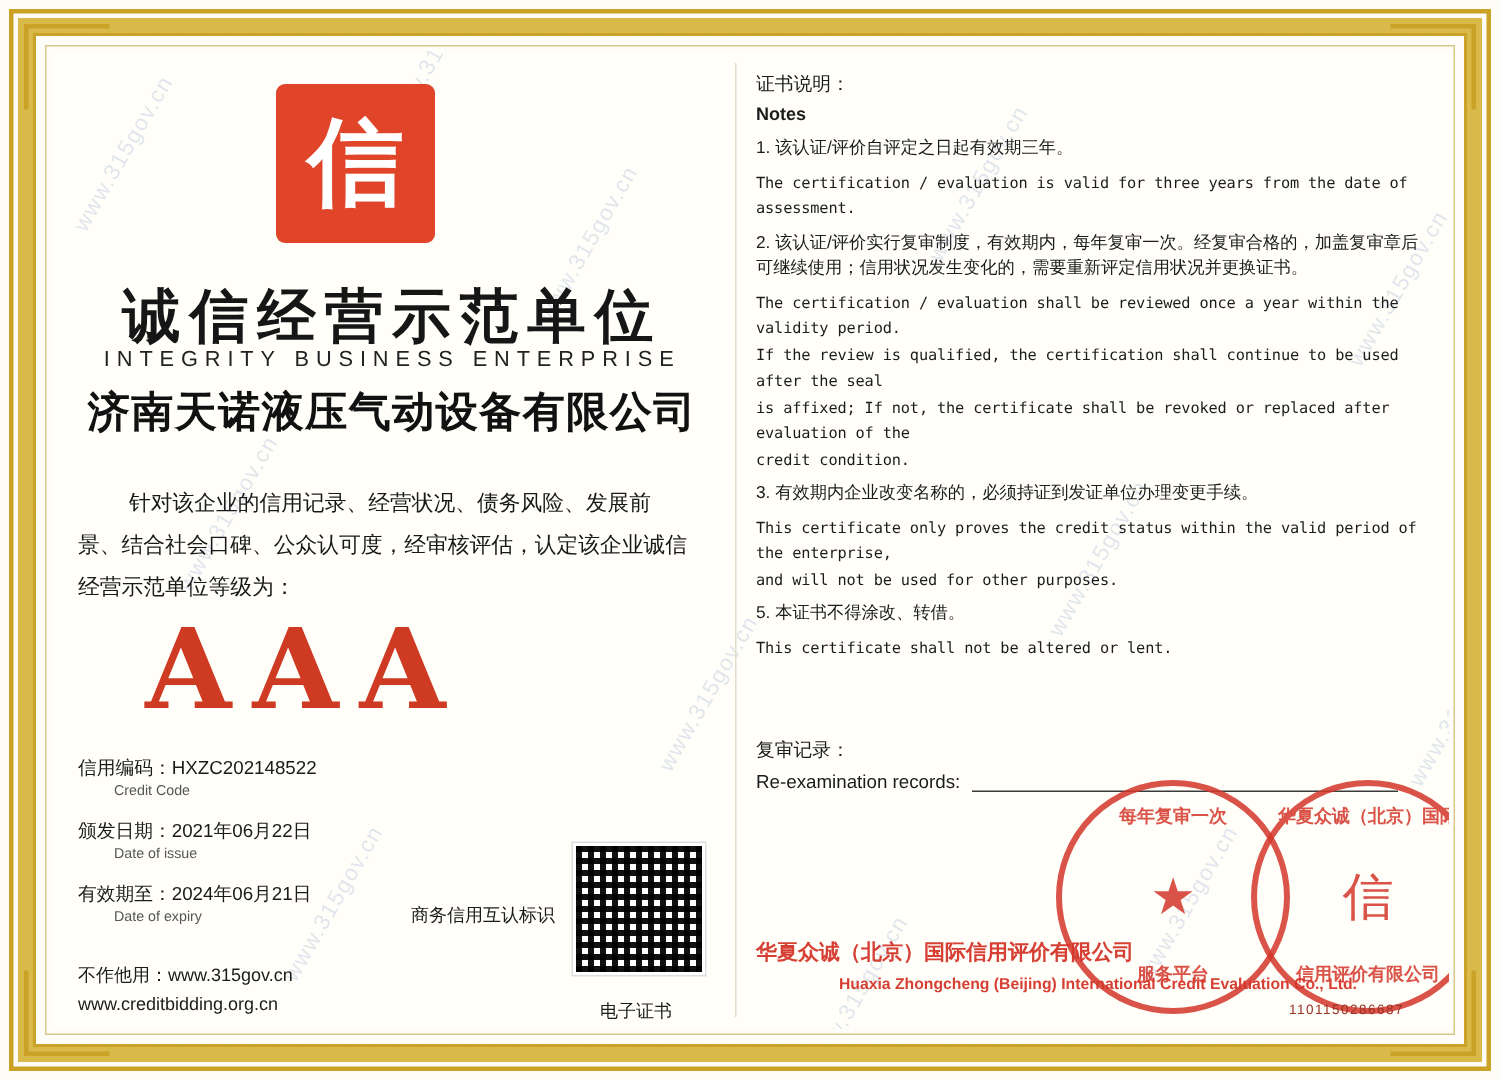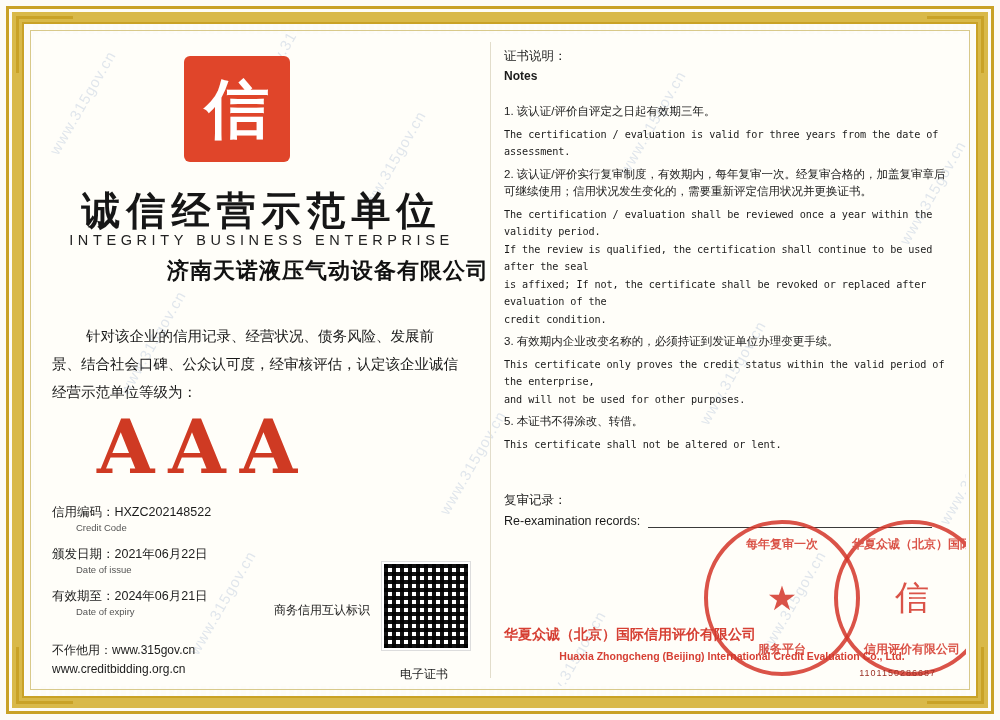--- a/index.html
+++ b/index.html
@@ -124,22 +124,22 @@
     left: 0; right: 0;
     text-align: center;
     font-size: 14.5px;
     letter-spacing: 4.6px;
     color: #222;
   }
   .company {
     position: absolute;
     top: 222px;
     left: 0; right: 0;
-    text-align: right;
-    font-size: 22px;
+    text-align: center;
+    font-size: 28px;
     font-weight: bold;
     letter-spacing: 1px;
     color: #111;
     font-family: "DejaVu Sans", sans-serif;
   }
   .credit-id {
     position: absolute;
     top: 258px;
     left: 0; right: 0;
     text-align: center;
@@ -256,21 +256,21 @@
   .right {
     position: absolute;
     left: 470px;
     top: 14px;
     right: 10px;
     bottom: 0;
     font-size: 11.5px;
     color: #1b1b1b;
   }
   .right .hdr-cn { font-size: 12.5px; margin-bottom: 4px; }
-  .right .hdr-en { font-size: 12px; font-weight: bold; margin-bottom: 20px; }
+  .right .hdr-en { font-size: 12px; font-weight: bold; margin-bottom: 8px; }
   .right p {
     margin: 0 0 5px 0;
     line-height: 17.5px;
   }
   .right p.en {
     font-family: "DejaVu Sans Mono", monospace;
     font-size: 10.2px;
     letter-spacing: -0.1px;
   }
   .reexam {

